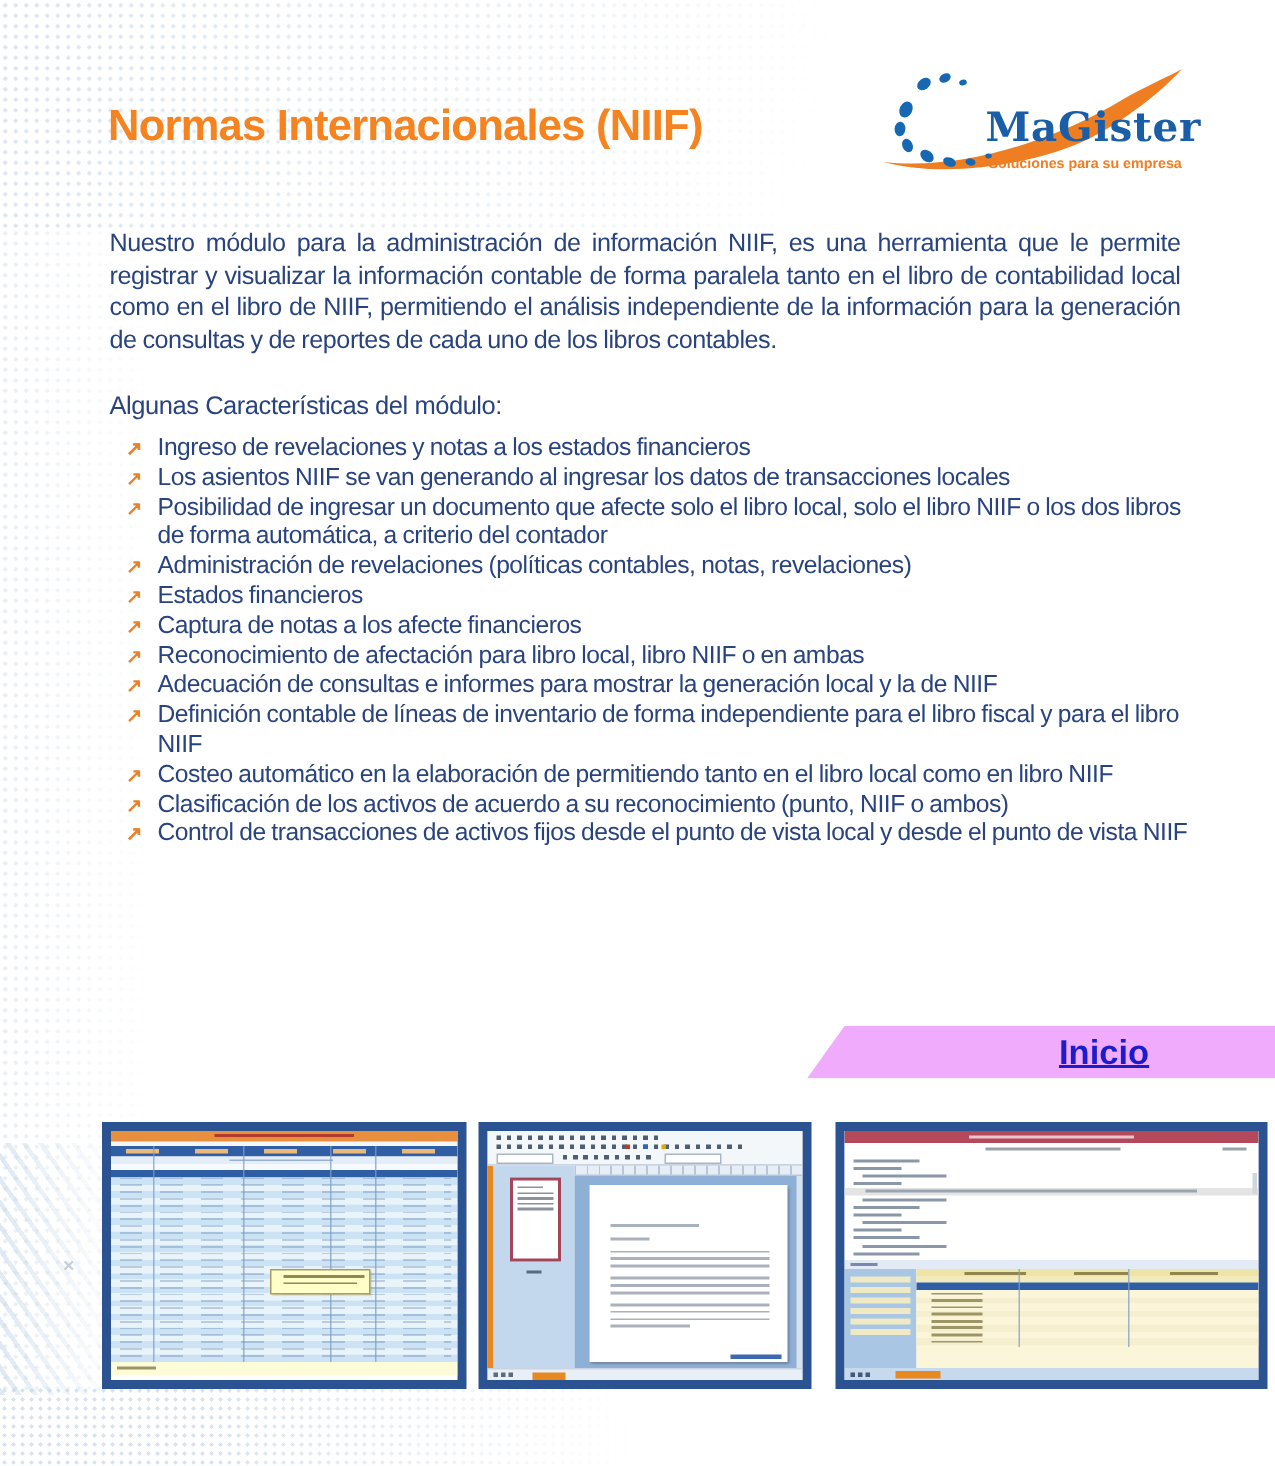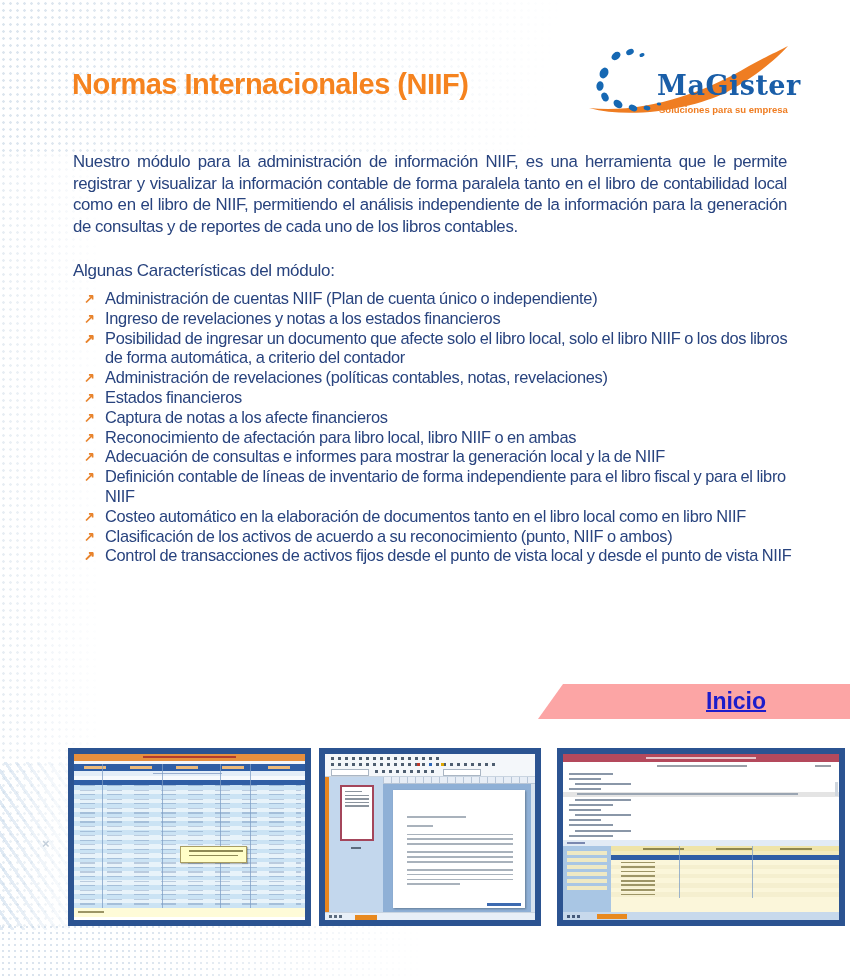--- a/index.html
+++ b/index.html
@@ -38,21 +38,21 @@
   .intro{position:absolute;left:73px;top:151px;width:714px;margin:0;text-align:justify;
         font-size:16.8px;line-height:21.6px;color:#28437e;letter-spacing:-.3px;word-spacing:-.5px;}
   .features-heading{position:absolute;left:73px;top:261px;margin:0;
         font-size:17px;color:#28437e;letter-spacing:-.3px;}
   .features{position:absolute;left:84px;top:289px;width:712px;margin:0;padding:0;list-style:none;
         font-size:16.4px;line-height:19.8px;color:#28437e;letter-spacing:-.3px;word-spacing:-.5px;}
   .features li{position:relative;padding-left:21px;}
   .blt{position:absolute;left:0;top:0;font-size:13px;color:#e8832c;font-weight:bold;}
 
   
-  .banner{position:absolute;left:538px;top:684px;width:312px;height:35px;background:#fca5a5;
+  .banner{position:absolute;left:538px;top:684px;width:312px;height:35px;background:#f0abfc;
         clip-path:polygon(25px 0,100% 0,100% 100%,0 100%);
         display:flex;align-items:center;padding-left:168px;box-sizing:border-box;}
   .home-link{font-size:23px;font-weight:bold;color:#1c1ccb;text-decoration:underline;
         text-decoration-thickness:2px;cursor:pointer;}
 
   
   .shot{position:absolute;top:748px;height:166px;border:6px solid #2b5391;background:#fff;overflow:hidden;}
   .shot1{left:68px;width:231px;}
   .shot2{left:319px;width:210px;}
   .shot3{left:557px;width:276px;}
@@ -188,31 +188,31 @@
       </g>
     </svg>
     <span class="logo-name">MaGister</span>
     <span class="logo-tagline">Soluciones para su empresa</span>
   </div>
 
   <p class="intro">Nuestro módulo para la administración de información NIIF, es una herramienta que le permite registrar y visualizar la información contable de forma paralela tanto en el libro de contabilidad local como en el libro de NIIF, permitiendo el análisis independiente de la información para la generación de consultas y de reportes de cada uno de los libros contables.</p>
 
   <p class="features-heading">Algunas Características del módulo:</p>
   <ul class="features">
-    <li><span class="blt">↗</span><span>Administración de cuentas NIIF (Plan de cuenta único o independiente)</span></li>
+    <li><span class="blt">↗</span></li>
     <li><span class="blt">↗</span><span>Ingreso de revelaciones y notas a los estados financieros</span></li>
-    <li><span class="blt">↗</span></li>
+    <li><span class="blt">↗</span><span>Los asientos NIIF se van generando al ingresar los datos de transacciones locales</span></li>
     <li><span class="blt">↗</span><span>Posibilidad de ingresar un documento que afecte solo el libro local, solo el libro NIIF o los dos libros de forma automática, a criterio del contador</span></li>
     <li><span class="blt">↗</span><span>Administración de revelaciones (políticas contables, notas, revelaciones)</span></li>
     <li><span class="blt">↗</span><span>Estados financieros</span></li>
     <li><span class="blt">↗</span><span>Captura de notas a los afecte financieros</span></li>
     <li><span class="blt">↗</span><span>Reconocimiento de afectación para libro local, libro NIIF o en ambas</span></li>
     <li><span class="blt">↗</span><span>Adecuación de consultas e informes para mostrar la generación local y la de NIIF</span></li>
     <li><span class="blt">↗</span><span>Definición contable de líneas de inventario de forma independiente para el libro fiscal y para el libro NIIF</span></li>
-    <li><span class="blt">↗</span><span>Costeo automático en la elaboración de documentos tanto en el libro local como en libro NIIF</span></li>
+    <li><span class="blt">↗</span><span>Costeo automático en la elaboración de permitiendo tanto en el libro local como en libro NIIF</span></li>
     <li><span class="blt">↗</span><span>Clasificación de los activos de acuerdo a su reconocimiento (punto, NIIF o ambos)</span></li>
     <li><span class="blt">↗</span></li>
     <li><span class="blt">↗</span><span>Control de transacciones de activos fijos desde el punto de vista local y desde el punto de vista NIIF</span></li>
   </ul>
 
   <div class="banner">
     <a class="home-link">Inicio</a>
   </div>
 
   <div class="shot shot1">

